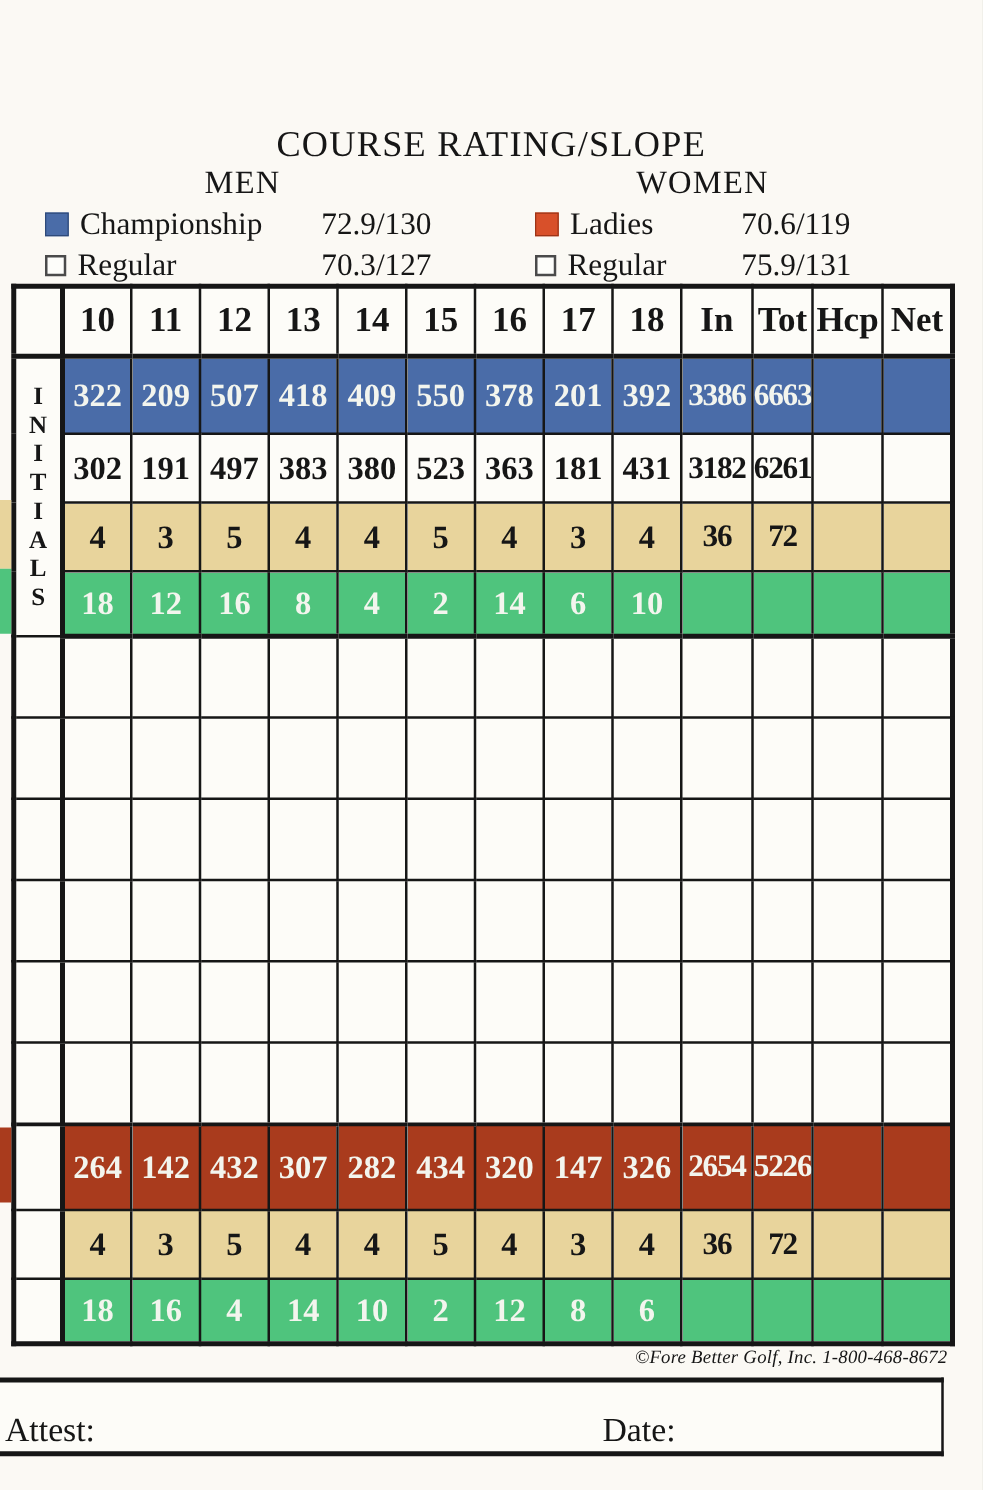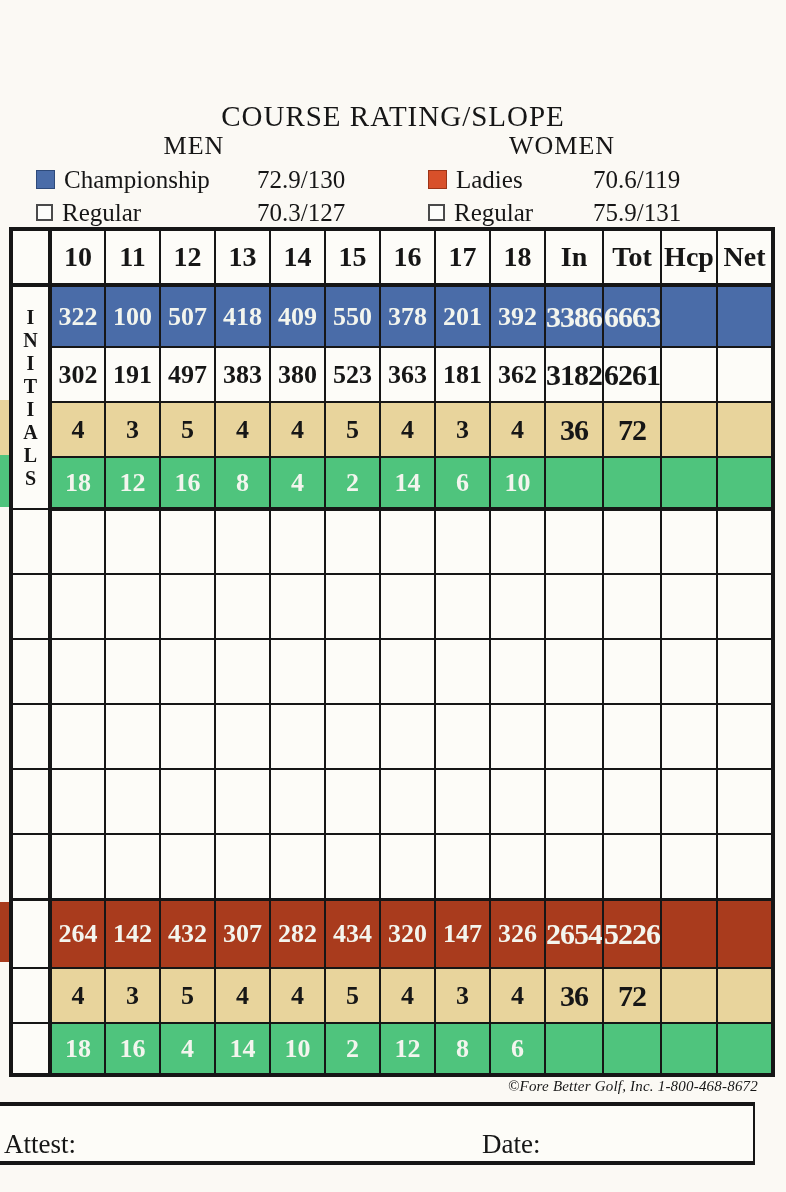--- a/index.html
+++ b/index.html
@@ -54,21 +54,21 @@
   .row-green{height:52px;} .row-green td{background:var(--handicap-green);color:var(--light-text);}
   .row-blank{height:65px;} .row-blank td{background:var(--cell-white);}
   .row-red{height:69px;}   .row-red td{background:var(--ladies-red);color:var(--light-text);border-top-width:3px;}
   tbody tr:nth-child(4) td{border-bottom-width:4px;}
   .score-table .label-col{
     border-right-width:4px;
     background:var(--cell-white) !important;
     color:var(--ink) !important;
   }
   .side-label{font-size:20px;line-height:23px;white-space:pre-line;font-weight:bold;}
-  .score-table td.sum{font-size:30px;letter-spacing:-1px;}
+  .score-table td.sum{font-size:25px;letter-spacing:-1px;}
 
   
   .bleed{position:absolute;left:0;width:9px;}
   .bleed.tan{background:var(--par-tan);}
   .bleed.green{background:var(--handicap-green);}
   .bleed.red{background:var(--ladies-red);}
 
   
   .footer-note{
     position:absolute;top:1078px;right:28px;
@@ -164,21 +164,21 @@
         <tr class="row-blue">
           <th rowspan="4" class="side-label label-col">I
 N
 I
 T
 I
 A
 L
 S</th>
           <td>322</td>
-          <td>100</td>
+          <td>209</td>
           <td>507</td>
           <td>418</td>
           <td>409</td>
           <td>550</td>
           <td>378</td>
           <td>201</td>
           <td>392</td>
           <td class="sum">3386</td>
           <td class="sum">6663</td>
           <td></td>
@@ -186,21 +186,21 @@
         </tr>
         <tr class="row-white">
           <td>302</td>
           <td>191</td>
           <td>497</td>
           <td>383</td>
           <td>380</td>
           <td>523</td>
           <td>363</td>
           <td>181</td>
-          <td>362</td>
+          <td>431</td>
           <td class="sum">3182</td>
           <td class="sum">6261</td>
           <td></td>
           <td></td>
         </tr>
         <tr class="row-tan">
           <td>4</td>
           <td>3</td>
           <td>5</td>
           <td>4</td>

